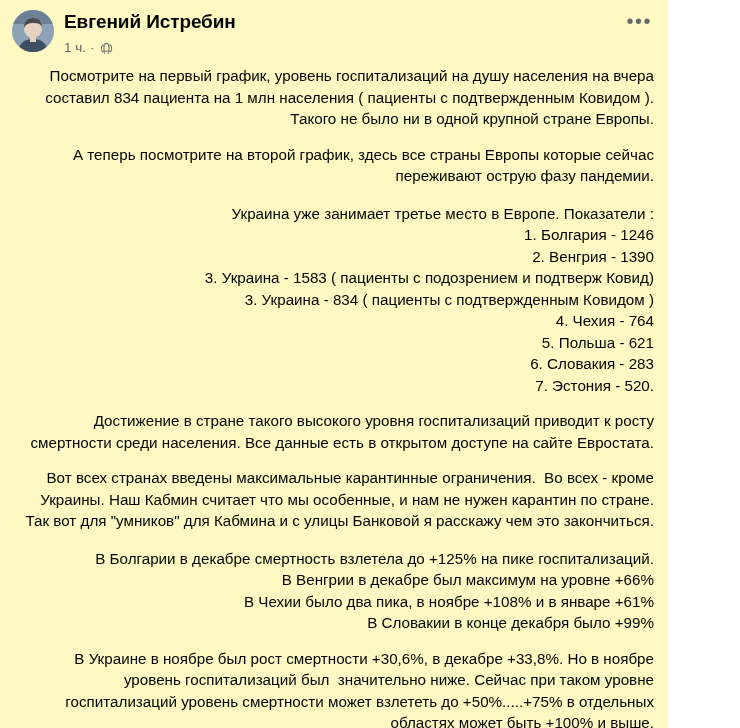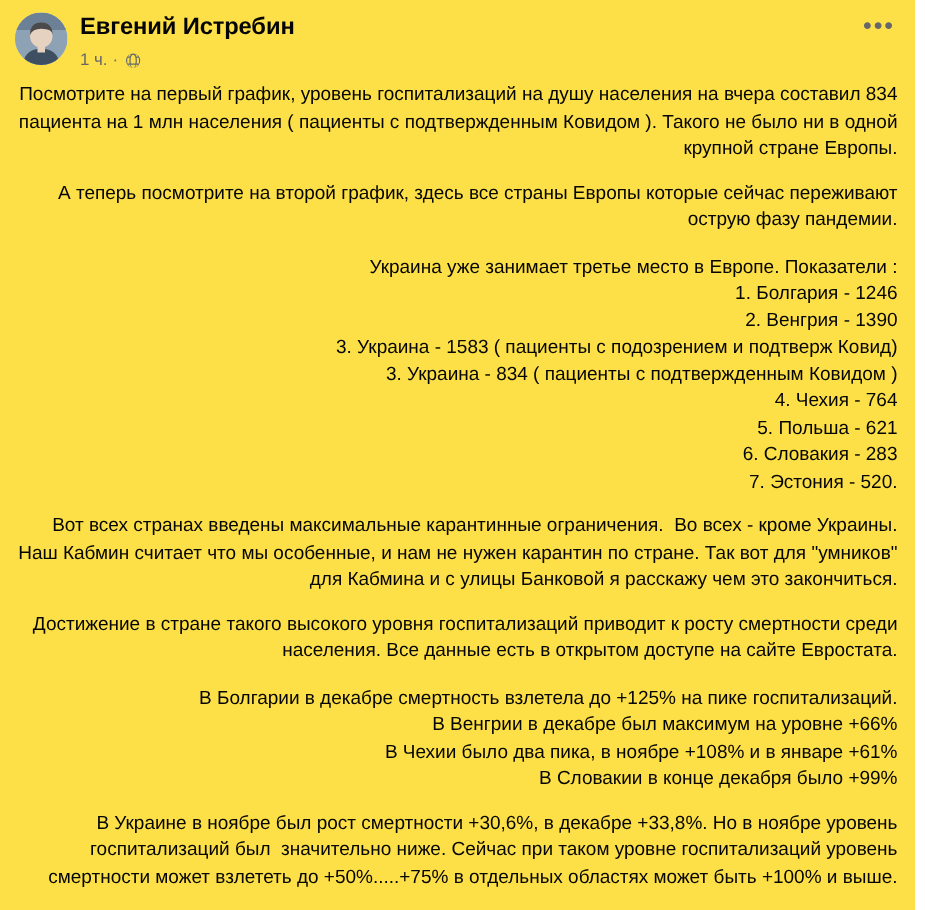--- a/index.html
+++ b/index.html
@@ -8,23 +8,23 @@
   }
   body {
     width: 740px;
     height: 728px;
     background: #ffffff;
     font-family: "Liberation Sans", sans-serif;
     color: #050505;
     overflow: hidden;
   }
   .post {
-    width: 732px;
+    width: 668px;
     height: 728px;
-    background: #fde047;
+    background: #fef9c3;
     box-sizing: border-box;
     padding: 0;
     position: relative;
   }
   .post-header {
     display: flex;
     align-items: flex-start;
     padding: 10px 12px 4px 12px;
     position: relative;
   }
@@ -144,22 +144,22 @@
       <p class="list-line">1. Болгария - 1246</p>
       <p class="list-line">2. Венгрия - 1390</p>
       <p class="list-line">3. Украина - 1583 ( пациенты с подозрением и подтверж Ковид)</p>
       <p class="list-line">3. Украина - 834 ( пациенты с подтвержденным Ковидом )</p>
       <p class="list-line">4. Чехия - 764</p>
       <p class="list-line">5. Польша - 621</p>
       <p class="list-line">6. Словакия - 283</p>
       <p class="list-line">7. Эстония - 520.</p>
     </div>
 
+    <p class="para">Достижение в стране такого высокого уровня госпитализаций приводит к росту смертности среди населения. Все данные есть в открытом доступе на сайте Евростата.</p>
     <p class="para">Вот всех странах введены максимальные карантинные ограничения.  Во всех - кроме Украины. Наш Кабмин считает что мы особенные, и нам не нужен карантин по стране. Так вот для "умников" для Кабмина и с улицы Банковой я расскажу чем это закончиться.</p>
-    <p class="para">Достижение в стране такого высокого уровня госпитализаций приводит к росту смертности среди населения. Все данные есть в открытом доступе на сайте Евростата.</p>
 
     <div class="list-block">
       <p class="list-line">В Болгарии в декабре смертность взлетела до +125% на пике госпитализаций.</p>
       <p class="list-line">В Венгрии в декабре был максимум на уровне +66%</p>
       <p class="list-line">В Чехии было два пика, в ноябре +108% и в январе +61%</p>
       <p class="list-line">В Словакии в конце декабря было +99%</p>
     </div>
 
     <p class="para last">В Украине в ноябре был рост смертности +30,6%, в декабре +33,8%. Но в ноябре уровень госпитализаций был  значительно ниже. Сейчас при таком уровне госпитализаций уровень смертности может взлететь до +50%.....+75% в отдельных областях может быть +100% и выше.</p>
 

